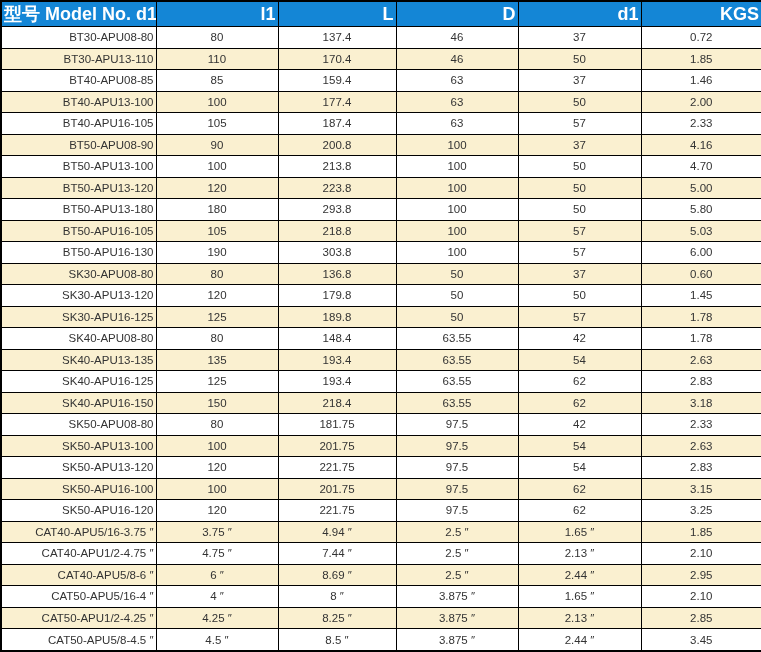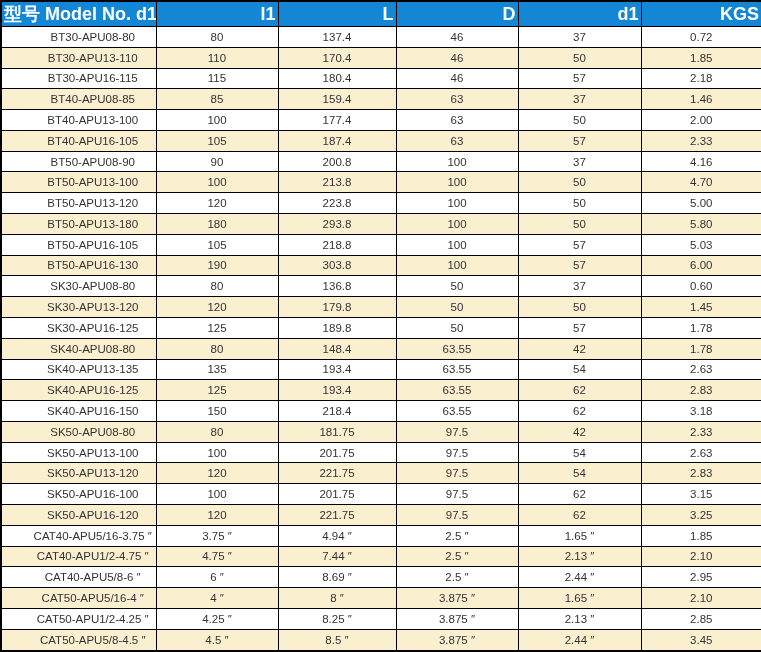--- a/index.html
+++ b/index.html
@@ -45,21 +45,21 @@
     font-size: 18px;
     font-weight: bold;
     text-align: right;
   }
   td {
     color: var(--cell-text);
     font-size: 11.5px;
     text-align: center;
   }
   td:first-child {
-    text-align: center;
+    text-align: right;
     padding-left: 30px;
   }
   tbody tr { background: var(--row-bg); }
   tbody tr:nth-child(even) { background: var(--row-alt-bg); }
 </style>
 </head>
 <body>
 
 <table>
   <colgroup>
@@ -92,28 +92,20 @@
 
   <tr>
     <td>BT30-APU13-110</td>
     <td>110</td>
     <td>170.4</td>
     <td>46</td>
     <td>50</td>
     <td>1.85</td>
   </tr>
 
-  <tr>
-    <td>BT30-APU16-115</td>
-    <td>115</td>
-    <td>180.4</td>
-    <td>46</td>
-    <td>57</td>
-    <td>2.18</td>
-  </tr>
 
   <tr>
     <td>BT40-APU08-85</td>
     <td>85</td>
     <td>159.4</td>
     <td>63</td>
     <td>37</td>
     <td>1.46</td>
   </tr>
 

